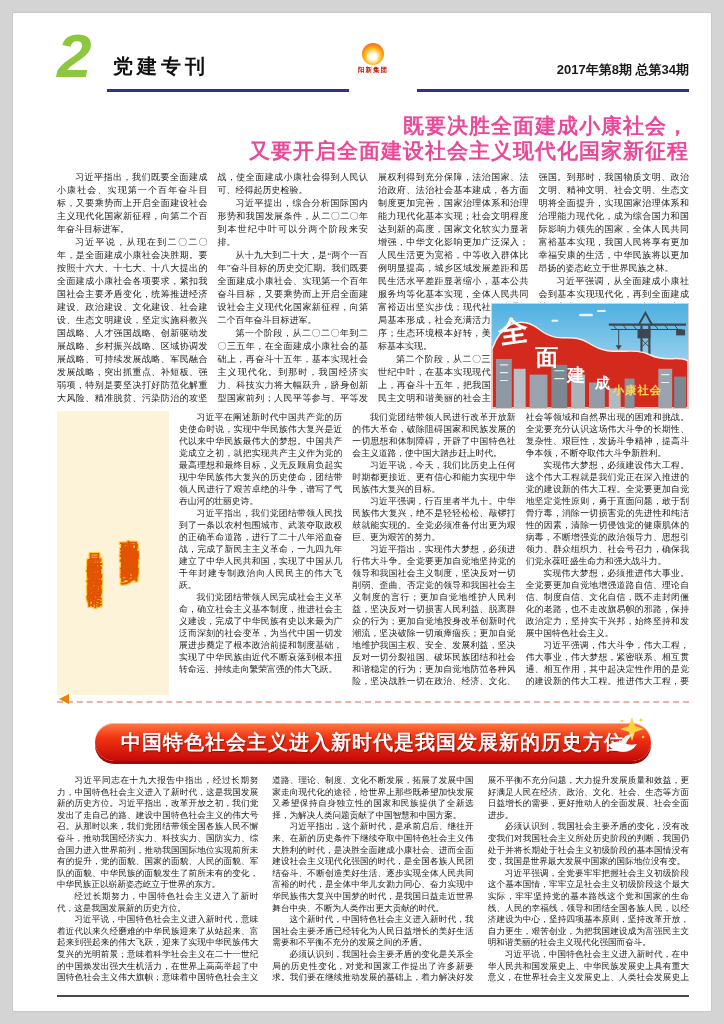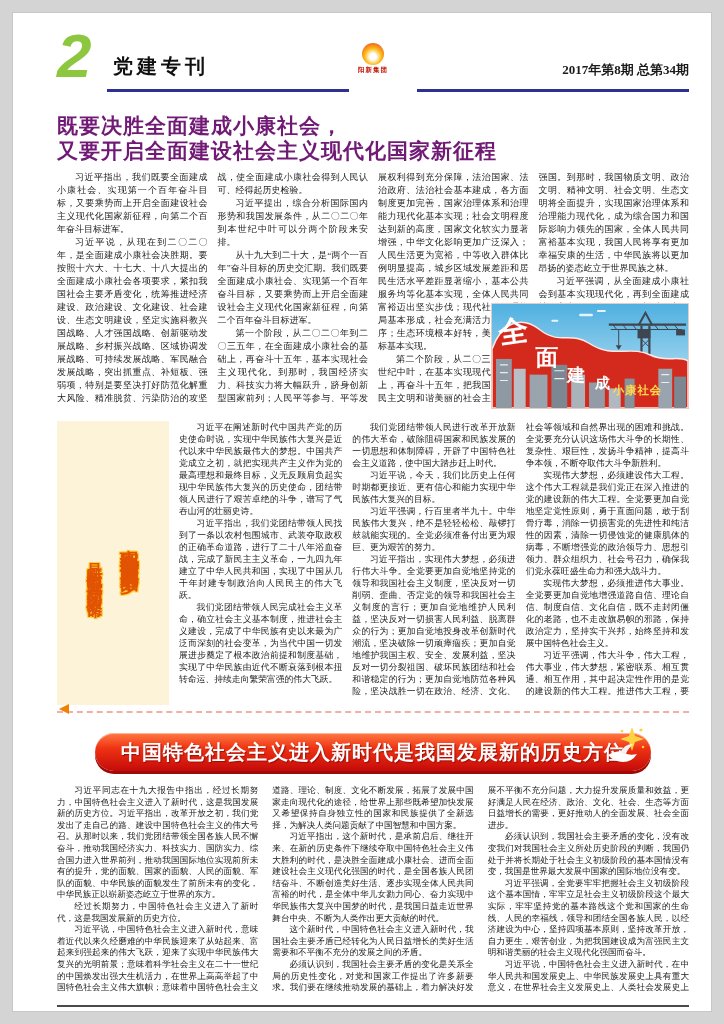--- a/index.html
+++ b/index.html
@@ -13,34 +13,34 @@
   .section-title { position:absolute; left:56px; top:40px; font-family:"Liberation Sans",sans-serif; font-weight:bold; font-size:20px; letter-spacing:4px; color:#101010; }
   .rule { position:absolute; top:76px; height:3px; background:#2e3192; }
   .rule-left { left:50px; width:242px; }
   .rule-right { right:0; width:272px; }
   .logo { position:absolute; left:50%; top:30px; transform:translateX(-50%); text-align:center; width:60px; }
   .logo-circle { width:22px; height:22px; margin:0 auto 1px; border-radius:50%;
      background:radial-gradient(circle at 50% 62%, #ffffff 18%, #fdb813 48%, #f26522 78%, #e04403 100%); }
   .logo-text { font-size:6.5px; font-weight:bold; color:#c21807; letter-spacing:1px; display:block; }
 
   
-  .headline { margin:8px 0 8px; text-align:left; font-family:"Liberation Sans","DejaVu Sans",sans-serif; font-weight:bold; color:#701a75; font-size:21px; line-height:25px; letter-spacing:1px; }
+  .headline { margin:8px 0 8px; text-align:right; font-family:"Liberation Sans","DejaVu Sans",sans-serif; font-weight:bold; color:#ec4899; font-size:21px; line-height:25px; letter-spacing:1px; }
 
   
   .cols { text-align:justify; column-fill:auto; overflow:hidden; }
   .cols p { text-indent:2em; }
 
   
   .article1 { position:relative; height:240px; }
   .article1 .cols { column-count:4; column-gap:10px; height:240px; font-size:9px; line-height:13px; }
   .illustration { position:absolute; right:0; bottom:2px; width:198px; height:106px; border:1px solid #e3cdc4; background:#bfe3f5; }
   .illustration svg { display:block; width:100%; height:100%; }
 
   
-  .section-middle { display:flex; margin-top:10px; padding-bottom:6px; border-bottom:2px dashed #f0b0a4; }
+  .section-middle { display:flex; padding-bottom:6px; border-bottom:2px dashed #f0b0a4; }
   .vtitle-block { width:112px; min-width:112px; background:#fcf3d9; margin-right:10px; position:relative;
      display:flex; justify-content:center; align-items:center; }
   .vtitle-wrap { writing-mode:vertical-rl; }
   .vtitle-col { display:block; font-family:"Liberation Serif",serif; font-weight:bold; color:#e25303;
      text-shadow:1px 1px 0 #ffd23f,-1px -1px 0 #ffd23f,1px -1px 0 #ffd23f,-1px 1px 0 #ffd23f; }
   .vtitle-primary { font-size:19px; letter-spacing:2px; margin-left:12px; }
   .vtitle-secondary { font-size:16px; letter-spacing:3px; padding-top:16px; }
   .vtitle-pointer { position:absolute; left:2px; bottom:-9px; width:0; height:0;
      border-top:5px solid transparent; border-bottom:5px solid transparent; border-right:10px solid #ef8200; }
   .section-middle .cols { flex:1; column-count:3; column-gap:10px; height:284px; font-size:8.8px; line-height:12px; }
@@ -65,21 +65,21 @@
 <div class="page">
 
   <div class="hdr">
     <span class="page-num">2</span>
     <span class="section-title">党建专刊</span>
     <div class="rule rule-left"></div>
     <div class="logo">
       <div class="logo-circle"></div>
       <span class="logo-text">阳新集团</span>
     </div>
-    <span class="issue-info" style="position:absolute;right:0;top:48px;font-family:Liberation Serif, serif;font-weight:bold;font-size:13px;">2017年第8期  总第34期</span>
+    <span class="issue-info" style="position:absolute;right:0;top:48px;font-family:Liberation Sans, sans-serif;font-weight:bold;font-size:13px;">2017年第8期  总第34期</span>
     <div class="rule rule-right"></div>
   </div>
 
   <div class="headline">
     <div>既要决胜全面建成小康社会，</div>
     <div>又要开启全面建设社会主义现代化国家新征程</div>
   </div>
 
   <div class="article1">
     <div class="cols">

